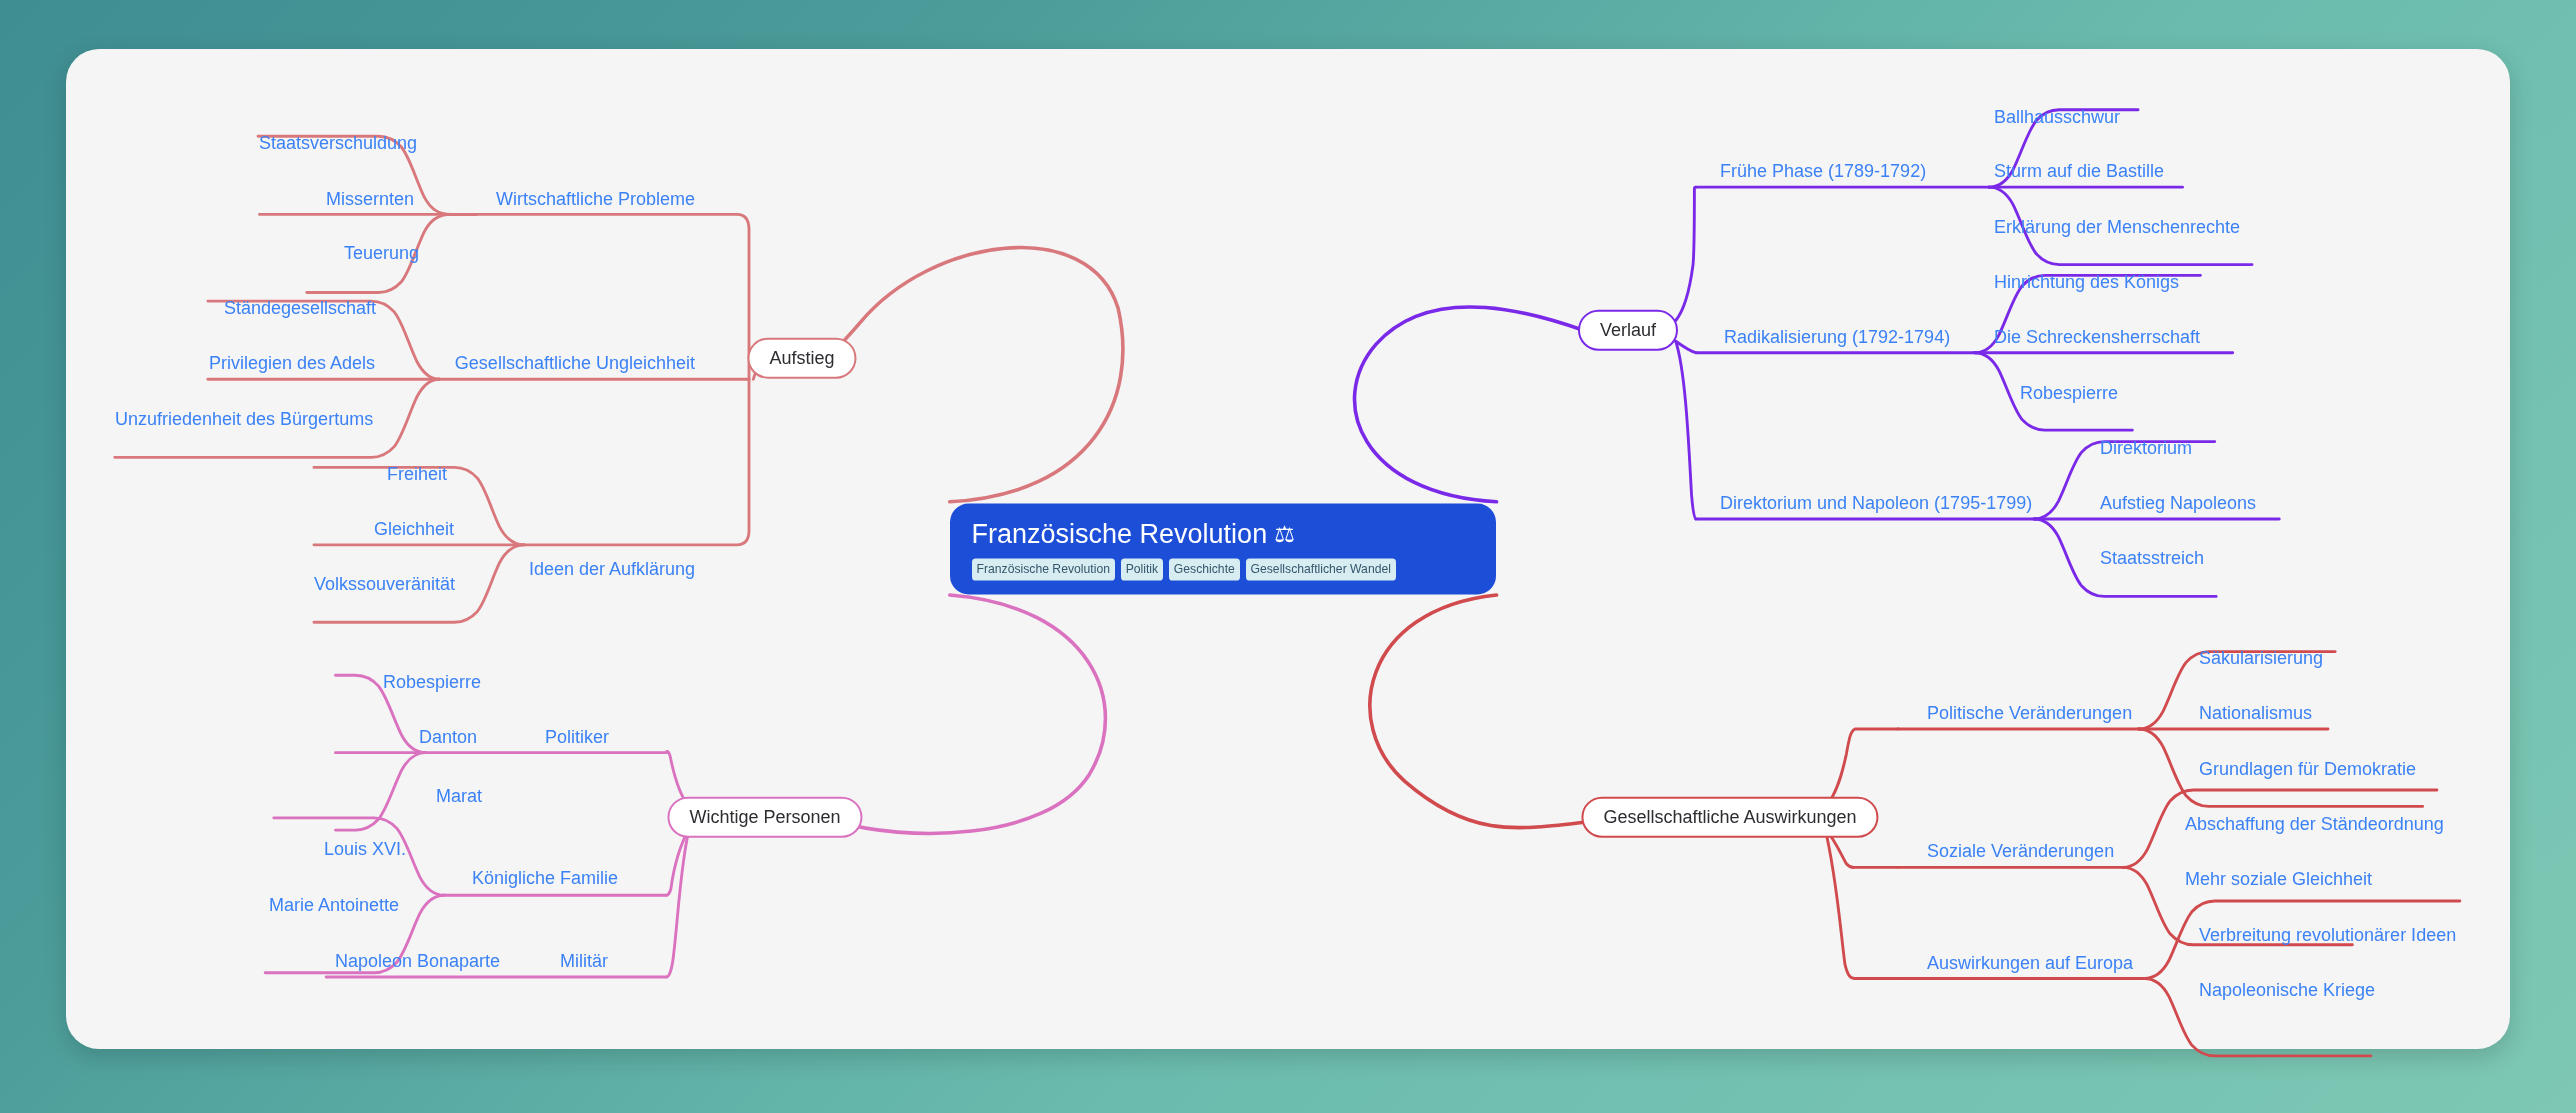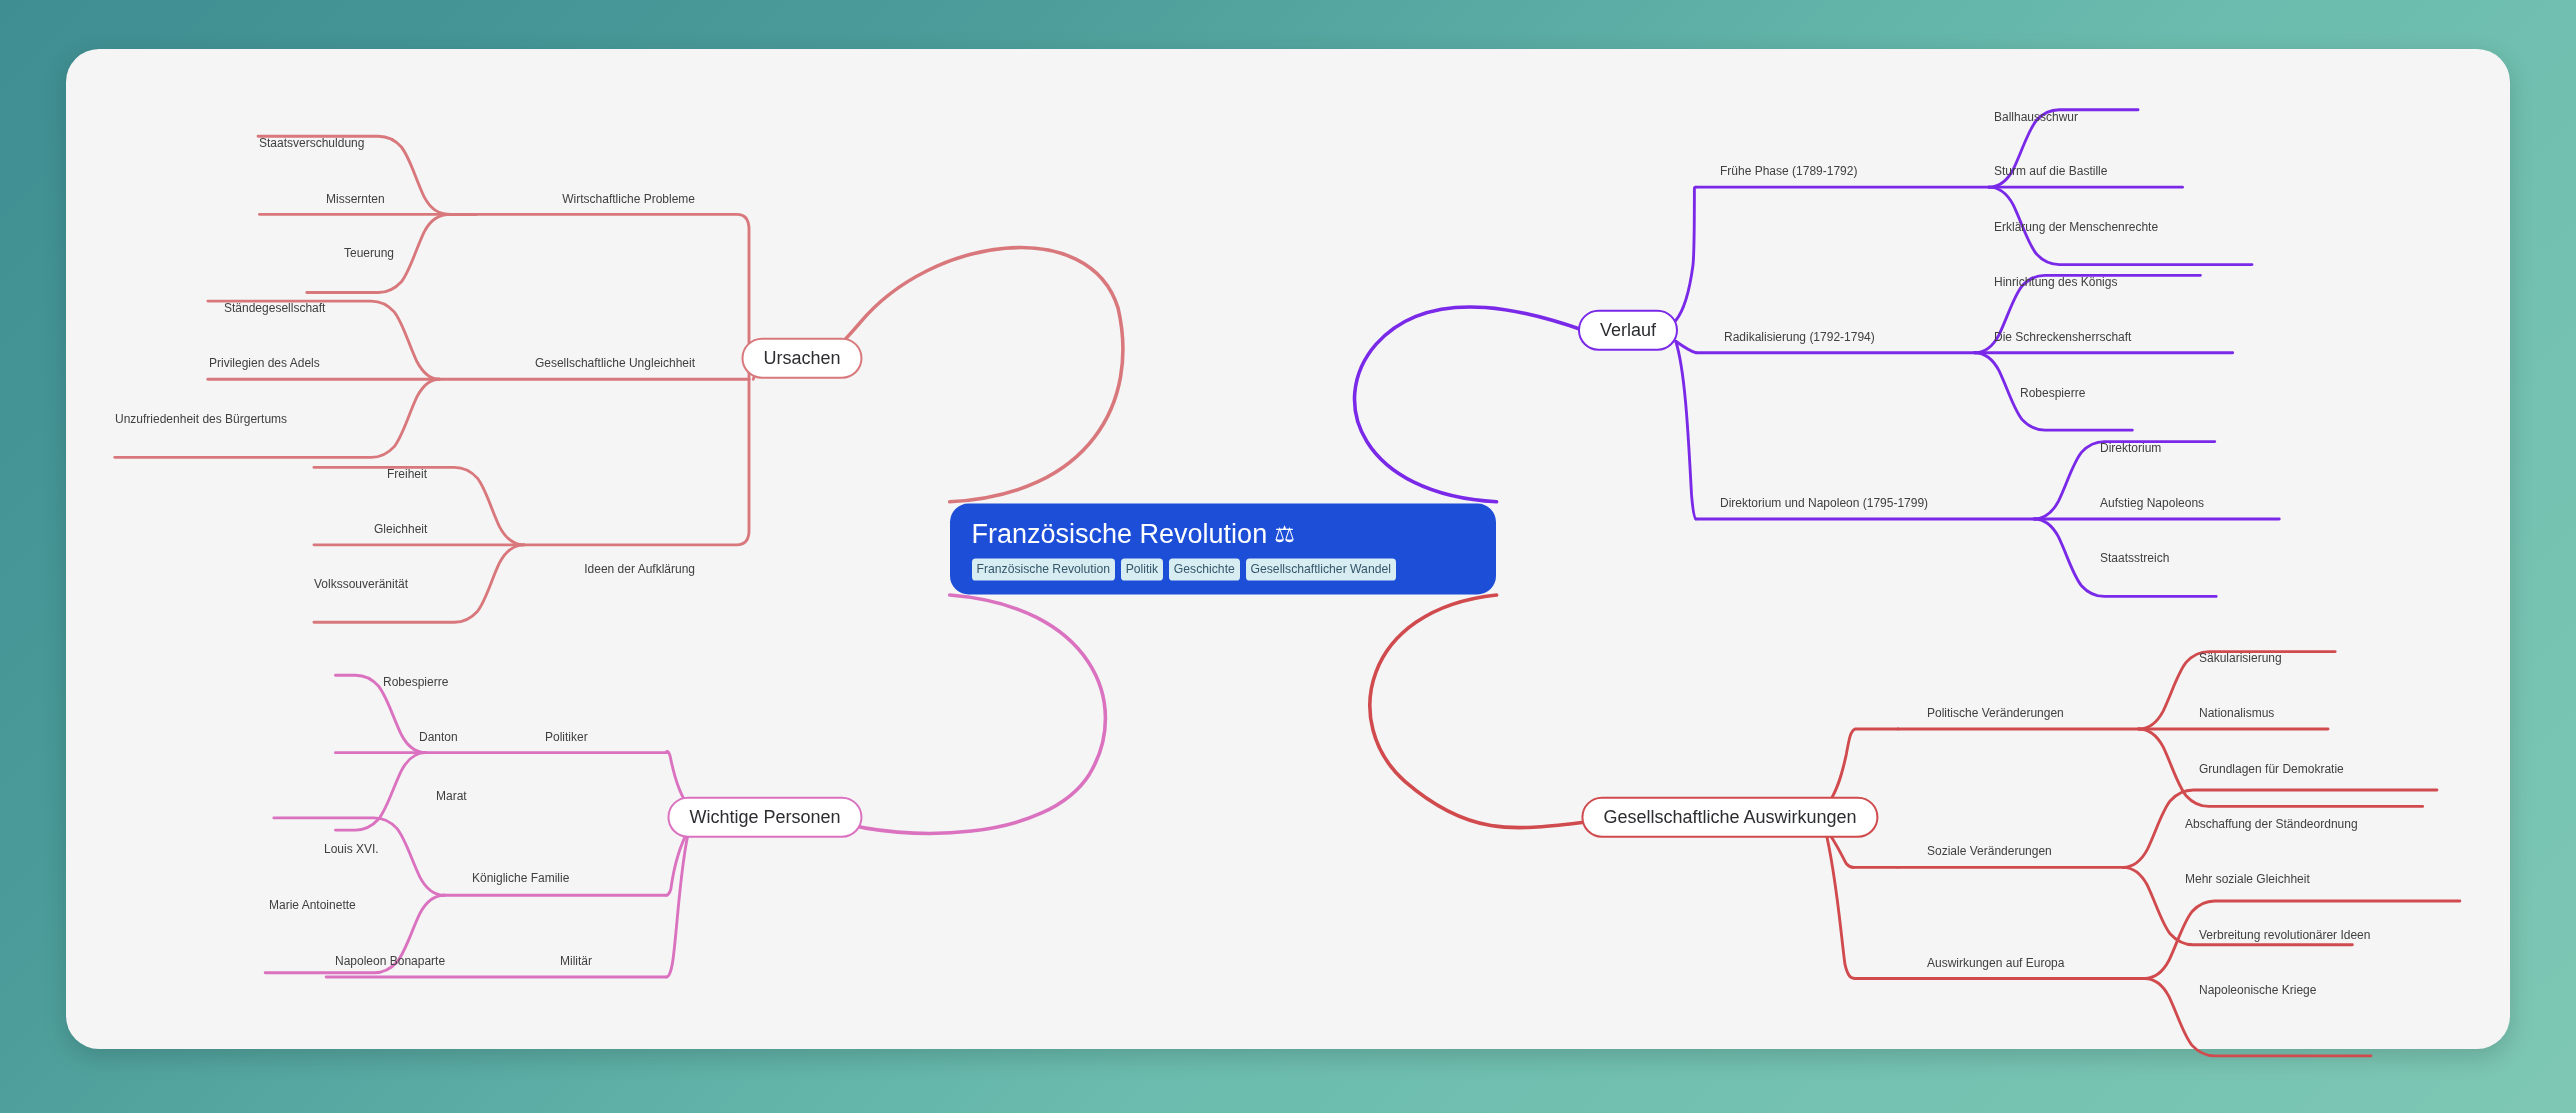--- a/index.html
+++ b/index.html
@@ -28,22 +28,22 @@
   }
   #svg-layer {
     position: absolute;
     left: 0; top: 0;
     width: 2576px;
     height: 1114px;
     pointer-events: none;
   }
   .label {
     position: absolute;
-    font-size: 12px;
-    color: #404040;
+    font-size: 18px;
+    color: #3b82f6;
     white-space: nowrap;
     line-height: 1;
   }
   .label.r { transform: translate(0, -50%); }
   .label.l { transform: translate(-100%, -50%); }
 
   .node {
     position: absolute;
     transform: translate(-50%, -50%);
     background: #ffffff;
@@ -197,21 +197,21 @@
     <span class="scale-icon">⚖</span>
   </div>
   <div id="center-tags">
     <span class="tag">Französische Revolution</span>
     <span class="tag">Politik</span>
     <span class="tag">Geschichte</span>
     <span class="tag">Gesellschaftlicher Wandel</span>
   </div>
 </div>
 
-<div class="node n-ursachen" style="left:802px; top:358px;">Ursachen</div>
+<div class="node n-ursachen" style="left:802px; top:358px;">Aufstieg</div>
 <div class="node n-personen" style="left:765px; top:817px;">Wichtige Personen</div>
 <div class="node n-verlauf" style="left:1628px; top:330px;">Verlauf</div>
 <div class="node n-auswirkungen" style="left:1730px; top:817px;">Gesellschaftliche Auswirkungen</div>
 
 <div class="label l" style="left:695px; top:199px;">Wirtschaftliche Probleme</div>
 <div class="label r" style="left:259px; top:143px;">Staatsverschuldung</div>
 <div class="label r" style="left:326px; top:199px;">Missernten</div>
 <div class="label r" style="left:344px; top:253px;">Teuerung</div>
 
 <div class="label l" style="left:695px; top:363px;">Gesellschaftliche Ungleichheit</div>

